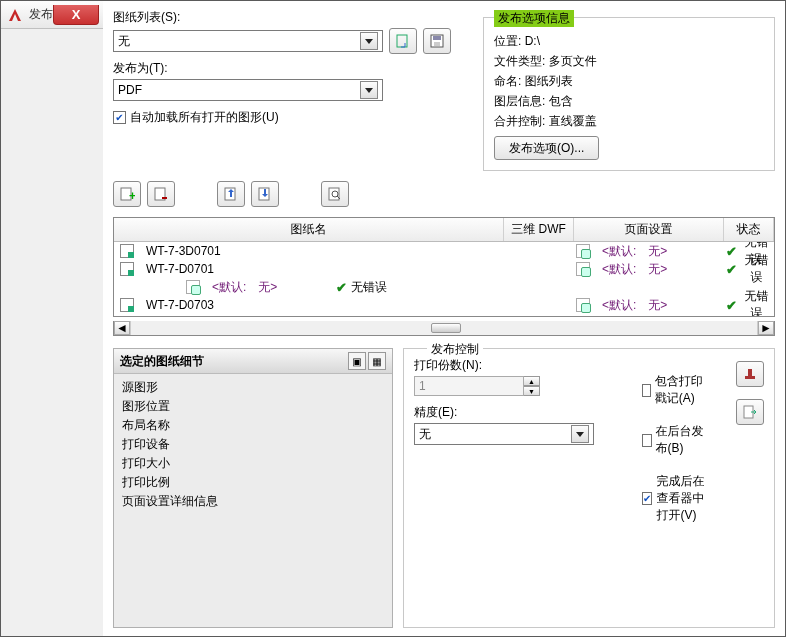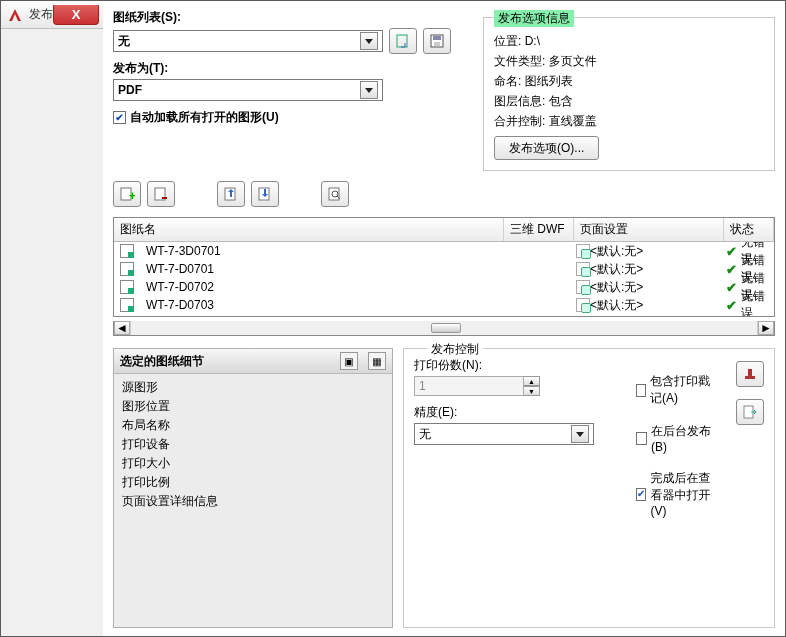--- a/index.html
+++ b/index.html
@@ -4,70 +4,70 @@
 <style>
 * { box-sizing: border-box; margin: 0; padding: 0; font-family: "Microsoft YaHei", SimSun, sans-serif; font-size: 12px; }
 body { background: #fff; }
 .window { width: 786px; height: 637px; border: 1px solid #5a5a5a; background: #f0f0f0; display: flex; flex-direction: row; }
 .titlebar { height: 28px; background: linear-gradient(#fdfdfd, #e8e8e8); display: flex; align-items: center; padding: 0 0 0 6px; border-bottom: 1px solid #c0c0c0; }
 .titlebar .logo { width: 16px; height: 16px; margin-right: 6px; }
 .titlebar .title { flex: 1; color: #333; }
 .titlebar .close { width: 46px; height: 20px; background: linear-gradient(#e06060,#c83030); border: 1px solid #a02020; border-top: none; border-radius: 0 0 4px 4px; color: #fff; display: flex; align-items: center; justify-content: center; margin-right: 4px; cursor: pointer; font-size: 13px; font-weight: bold; }
 .content { flex: 1; background: #fff; padding: 8px 10px; display: flex; flex-direction: column; gap: 4px; }
 .toprow { display: flex; gap: 10px; }
-.leftcol { flex: 0 0 360px; font-weight: bold; }
+.leftcol { flex: 0 0 360px; }
 .rightcol { flex: 1; }
 label.lbl { display: block; margin-bottom: 2px; color: #000; }
 .dropdown { width: 270px; height: 22px; border: 1px solid #7a7a7a; background: #fff; display: flex; align-items: center; padding: 0 4px; position: relative; }
 .dropdown.wide { width: 270px; }
 .dropdown .dd-text { flex: 1; }
 .dropdown .dd-arrow { width: 18px; height: 18px; border: 1px solid #888; background: linear-gradient(#fdfdfd,#e0e0e0); display: flex; align-items: center; justify-content: center; }
 .dropdown .dd-arrow::after { content: ""; border-left: 4px solid transparent; border-right: 4px solid transparent; border-top: 5px solid #222; }
 .iconbtn { width: 28px; height: 26px; border: 1px solid #8a8a8a; border-radius: 3px; background: linear-gradient(#fdfdfd,#e6e6e6); display: inline-flex; align-items: center; justify-content: center; cursor: pointer; }
 .row { display: flex; align-items: center; gap: 6px; }
 .chk { display: flex; align-items: center; gap: 4px; margin-top: 8px; }
 .chk .box { width: 13px; height: 13px; border: 1px solid #707070; background: #fff; display: inline-flex; align-items: center; justify-content: center; }
 .chk .box.checked::after { content: "✔"; color: #1050c0; font-size: 10px; line-height: 1; }
 .fieldset { border: 1px solid #c8c8c8; padding: 8px 10px 10px; }
-.fieldset .legend { position: relative; top: -16px; background: #86efac; padding: 0 4px; display: inline-block; }
+.fieldset .legend { position: relative; top: -16px; background: #84cc16; padding: 0 4px; display: inline-block; }
 .info-line { margin-bottom: 3px; }
 .btn { height: 24px; padding: 0 14px; border: 1px solid #8a8a8a; border-radius: 3px; background: linear-gradient(#fdfdfd,#e5e5e5); cursor: pointer; display: inline-flex; align-items: center; justify-content: center; }
 .toolbar { display: flex; gap: 6px; margin-top: 6px; }
 .toolbar .spacer { width: 30px; }
-.table { border: 1px solid #888; margin-top: 6px; height: 200px; display: flex; flex-direction: column; background: #fff; }
+.table { border: 1px solid #888; margin-top: 6px; height: 200px; display: flex; flex-direction: column; background: #fff; text-align: center; }
 .thead { display: flex; background: linear-gradient(#fdfdfd,#ececec); border-bottom: 1px solid #bbb; }
 .th { padding: 3px 6px; border-right: 1px solid #d0d0d0; }
 .th.c1 { flex: 0 0 390px; }
 .th.c2 { flex: 0 0 70px; }
 .th.c3 { flex: 0 0 150px; }
 .th.c4 { flex: 1; }
 .tbody { flex: 1; overflow-y: hidden; }
 .tr { display: flex; align-items: center; height: 18px; padding: 0 2px; }
 .td.c1 { flex: 0 0 390px; display: flex; align-items: center; gap: 12px; padding-left: 4px; }
 .td.c2 { flex: 0 0 70px; }
-.td.c3 { flex: 0 0 150px; display: flex; align-items: center; gap: 0; color: #000000; }
+.td.c3 { flex: 0 0 150px; display: flex; align-items: center; gap: 12px; color: #701a75; }
 .td.c4 { flex: 1; display: flex; align-items: center; gap: 4px; }
 .sheet-icon { width: 14px; height: 14px; border: 1px solid #888; background: #fff; display: inline-block; position: relative; }
 .sheet-icon::after { content: ""; position: absolute; right: -1px; bottom: -1px; width: 6px; height: 6px; background: #2a7; }
 .page-icon { width: 14px; height: 14px; background: #fff; border: 1px solid #aaa; position: relative; }
 .page-icon::after { content:""; position:absolute; right:-2px; bottom:-2px; width:8px; height:8px; border:1px solid #4a7; background:#cfe; border-radius:2px; }
 .hscroll { height: 16px; border: 1px solid #888; border-top: none; background: #f0f0f0; display: flex; align-items: center; }
 .hscroll .arrow { width: 16px; height: 14px; border: 1px solid #aaa; background: linear-gradient(#fff,#ddd); display:flex; align-items:center; justify-content:center; }
 .hscroll .track { flex: 1; height: 14px; border-left:1px solid #ccc; border-right:1px solid #ccc; display:flex; align-items:center; position:relative; }
 .hscroll .thumb { position:absolute; left:48%; width:30px; height:10px; background:linear-gradient(#fff,#ccc); border:1px solid #999; border-radius:2px; }
 .bottom { display: flex; gap: 10px; margin-top: 8px; }
 .details { flex: 0 0 280px; border: 1px solid #b0b0b0; background: #ececec; padding: 0; }
-.details .hdr { background: linear-gradient(#f7f7f7,#d8d8d8); border-bottom: 1px solid #bbb; padding: 3px 6px; display:flex; align-items:center;gap:8px; }
+.details .hdr { background: linear-gradient(#f7f7f7,#d8d8d8); border-bottom: 1px solid #bbb; padding: 3px 6px; display:flex; align-items:center; }
 .details .hdr .t { font-weight: bold; flex:1; }
 .details .hdr .ibtn { width:18px; height:18px; border:1px solid #999; background:#f5f5f5; margin-left:2px; display:flex;align-items:center;justify-content:center; font-size:10px; }
 .details .body { padding: 4px 8px; }
 .details .body div { padding: 1px 0; }
 .pubctrl { flex: 1; border: 1px solid #c8c8c8; padding: 8px 10px; position: relative; }
 .pubctrl .legend { position: absolute; top: -8px; left: 23px; background: #fff; padding: 0 4px; }
-.pcrow { display: flex; gap: 22px; }
+.pcrow { display: flex; gap: 28px; }
 .pccol { display: flex; flex-direction: column; gap: 8px; }
 .spin { display:flex; }
 .spin input { width: 110px; height: 20px; border:1px solid #aaa; padding:0 4px; background:#f4f4f4; color:#888; }
 .spin .sp { width:16px; display:flex; flex-direction:column; }
 .spin .sp div { flex:1; border:1px solid #999; border-left:none; background:linear-gradient(#fff,#ddd); display:flex; align-items:center; justify-content:center; font-size:7px; }
 .check { color: #1a8a1a; font-weight: bold; font-size: 13px; }
 svg.ico { width:16px; height:16px; }
 </style>
 </head>
 <body>
@@ -202,24 +202,20 @@
               <span class="page-icon"></span>
               <span>&lt;默认:</span> 
               <span>无&gt;</span>
             </div>
             <div class="td c4">
               <span class="check">✔</span>
               <span>无错误</span>
             </div>
           </div>
           <div class="tr">
-            <div class="td c1">
-              <span class="sheet-icon"></span>
-              <span>WT-7-D0702</span>
-            </div>
             <div class="td c2"></div>
             <div class="td c3">
               <span class="page-icon"></span>
               <span>&lt;默认:</span> 
               <span>无&gt;</span>
             </div>
             <div class="td c4">
               <span class="check">✔</span>
               <span>无错误</span>
             </div>

